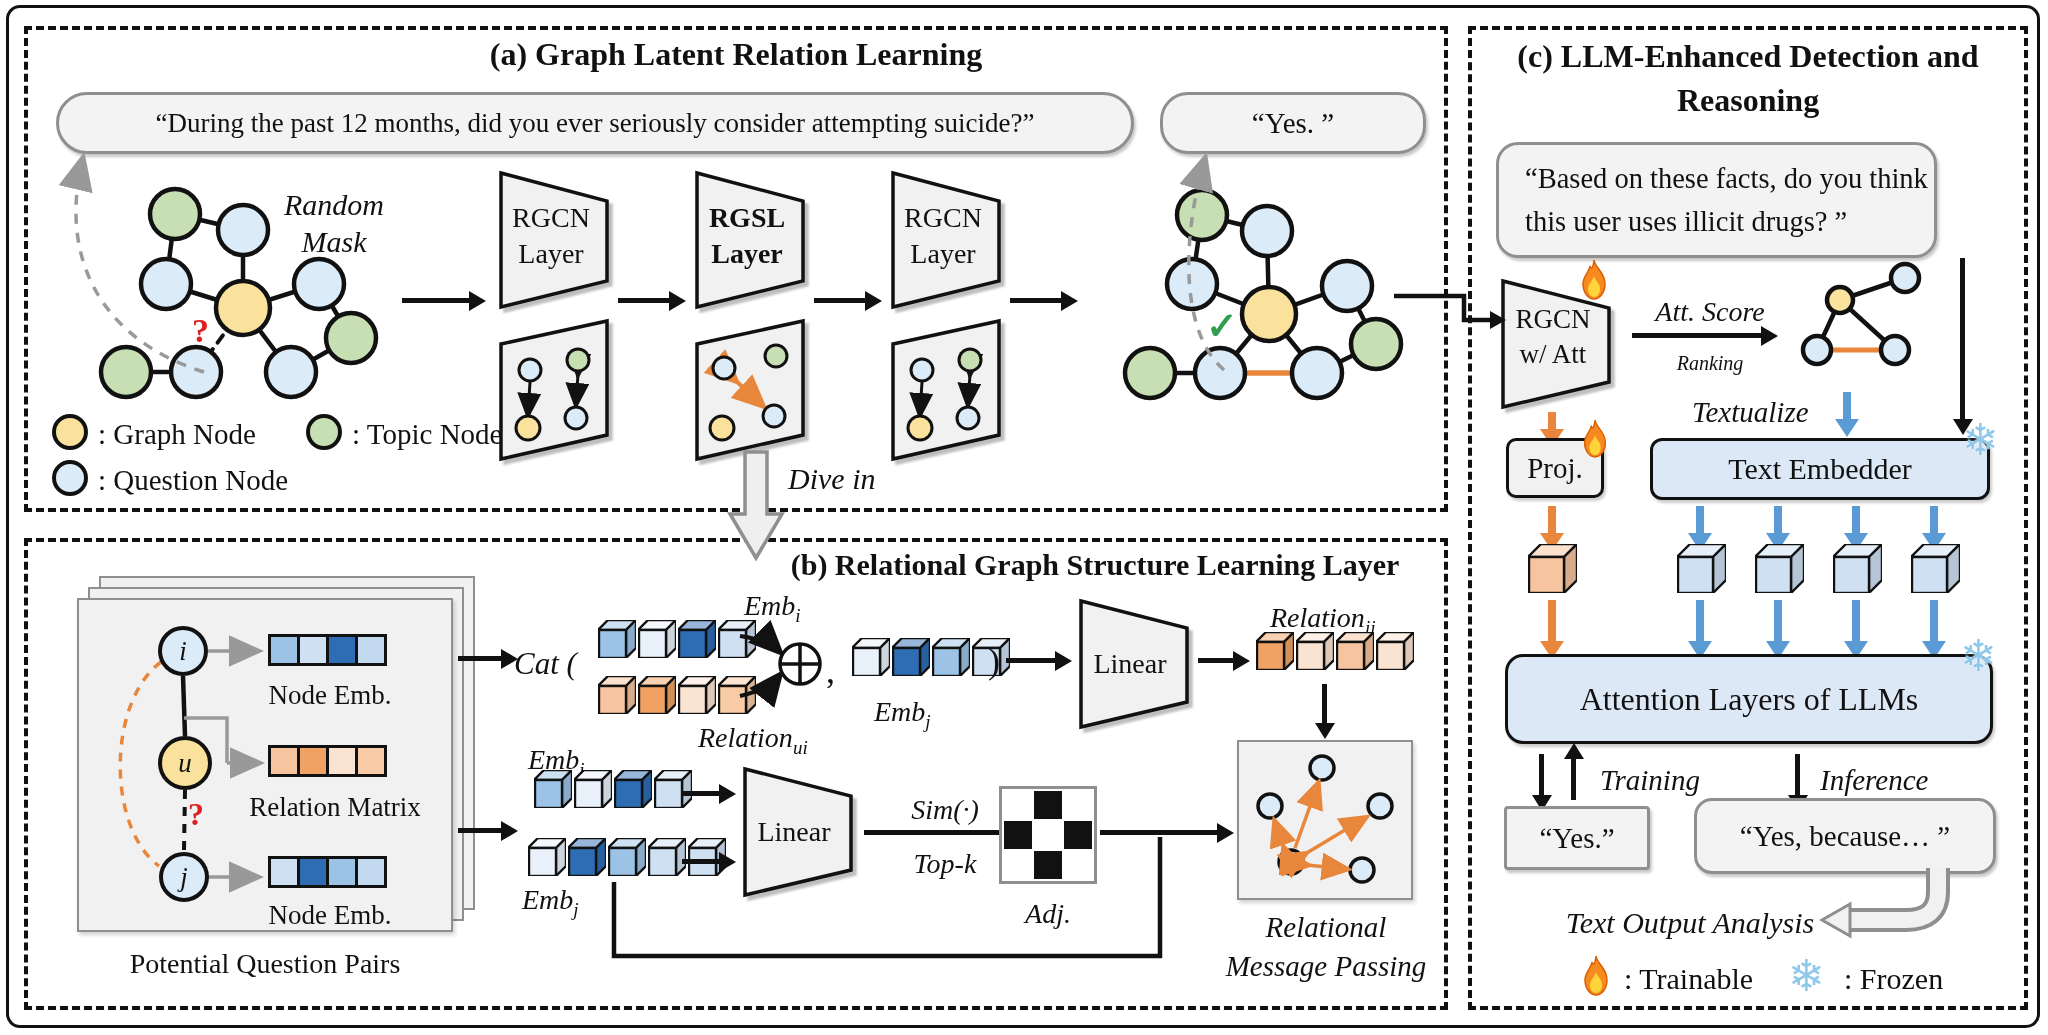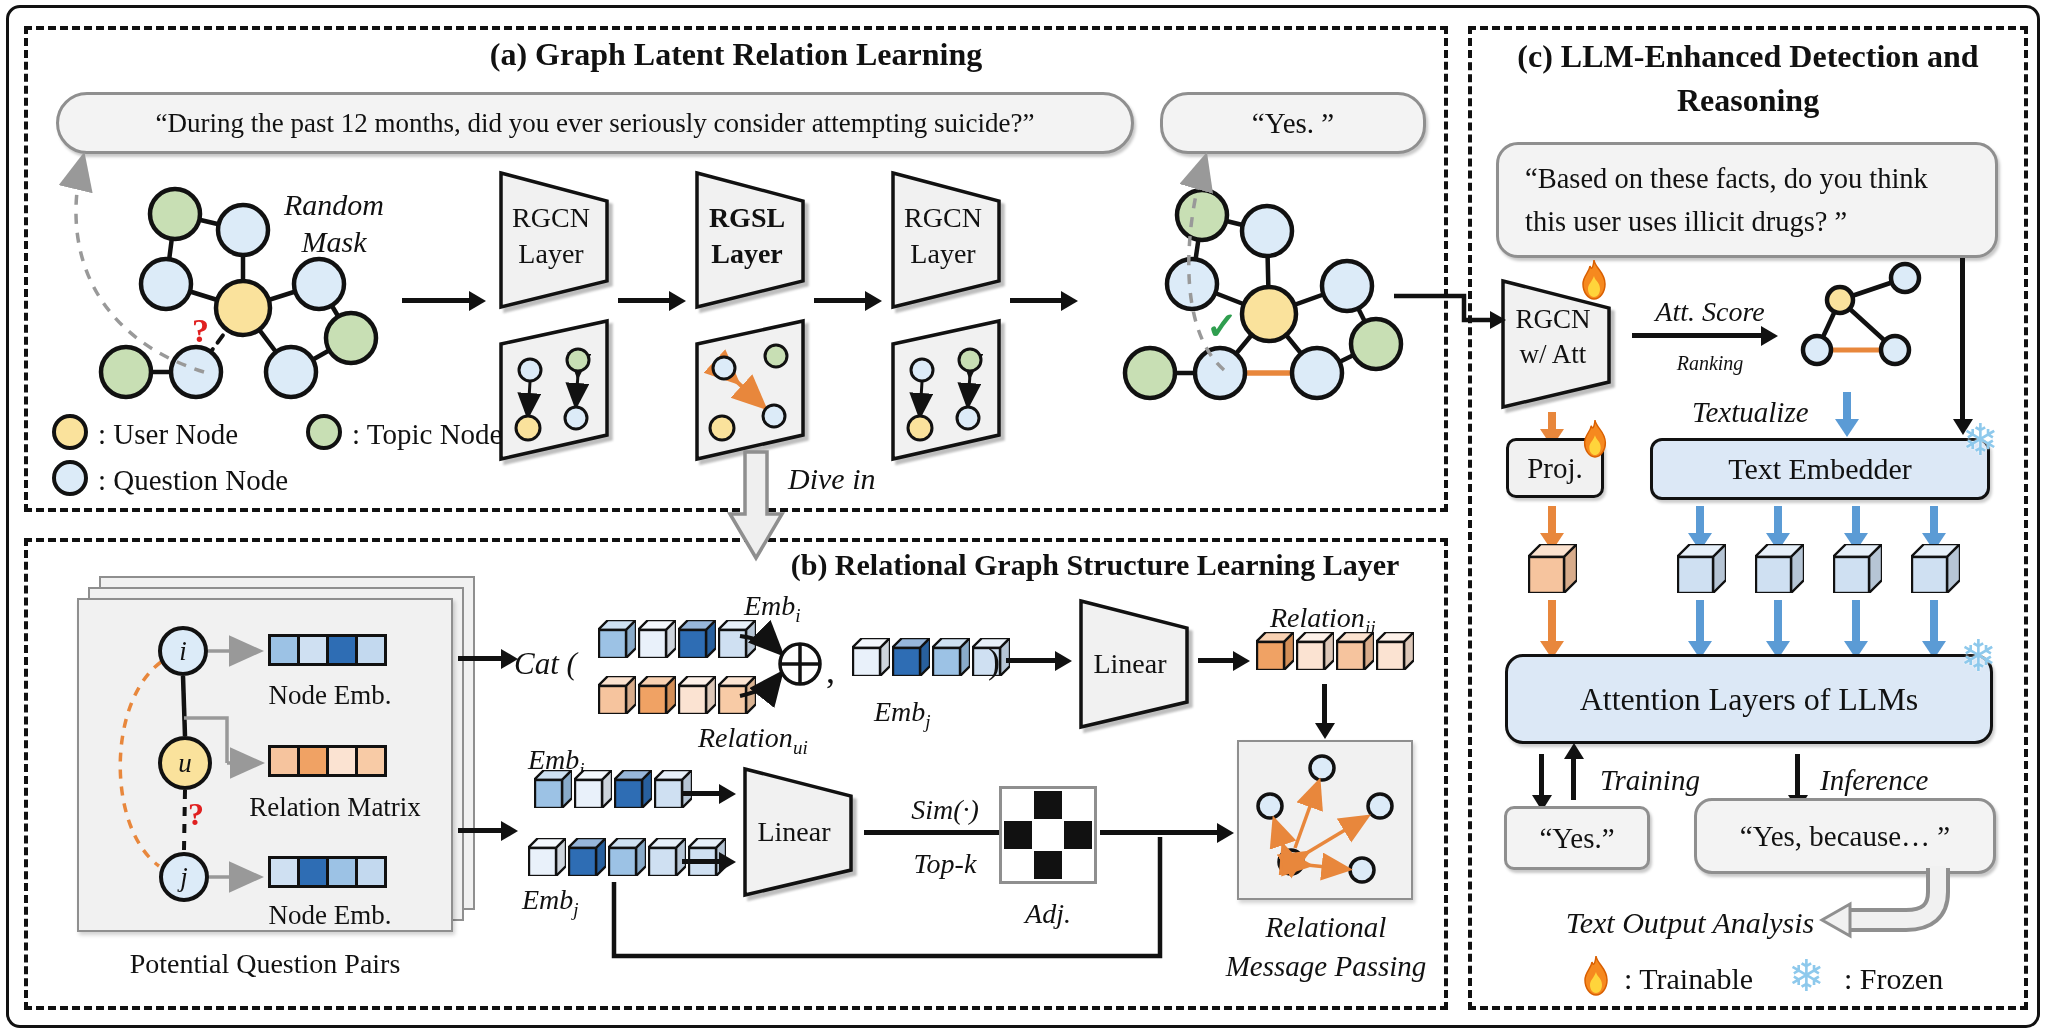--- a/index.html
+++ b/index.html
@@ -164,21 +164,21 @@
   <div class="harrow" style="left:618px;top:298px;width:52px;"></div>
   <div class="harrow" style="left:814px;top:298px;width:52px;"></div>
   <div class="harrow" style="left:1010px;top:298px;width:52px;"></div>
 
   <svg class="abs" style="left:726px;top:450px;z-index:5;" width="62" height="114">
     <polygon points="19,2 41,2 41,64 56,64 30,108 4,64 19,64" fill="#efefef" stroke="#8f8f8f" stroke-width="3.5"></polygon>
   </svg>
   <div class="txt i" style="left:788px;top:462px;font-size:30px;">Dive in</div>
 
   <div class="legend-dot" style="left:52px;top:414px;background:var(--user);"></div>
-  <div class="txt" style="left:98px;top:418px;font-size:29px;">: User Node</div>
+  <div class="txt" style="left:98px;top:418px;font-size:29px;">: Graph Node</div>
   <div class="legend-dot" style="left:306px;top:414px;background:var(--topic);"></div>
   <div class="txt" style="left:352px;top:418px;font-size:29px;">: Topic Node</div>
   <div class="legend-dot" style="left:52px;top:460px;background:var(--question);"></div>
   <div class="txt" style="left:98px;top:464px;font-size:29px;">: Question Node</div>
 
   <svg class="abs" style="left:1090px;top:175px;" width="345" height="240">
     <g stroke="#111" stroke-width="4.5" stroke-linecap="round">
       <line x1="112" y1="40" x2="177" y2="56"></line>
         <line x1="112" y1="40" x2="102" y2="109"></line>
       <line x1="177" y1="56" x2="179" y2="139"></line>
@@ -492,21 +492,21 @@
     <line x1="47" y1="108" x2="38" y2="82" style="stroke:var(--orange)" stroke-width="3.5" marker-start="url(#oa2)" marker-end="url(#oa2)"></line>
     <line x1="68" y1="114" x2="128" y2="78" style="stroke:var(--orange)" stroke-width="3.5" marker-start="url(#oa2)" marker-end="url(#oa2)"></line>
     <line x1="70" y1="125" x2="109" y2="129" style="stroke:var(--orange)" stroke-width="3.5" marker-start="url(#oa2)" marker-end="url(#oa2)"></line>
   </svg>
   <div class="txt i ctr" style="left:1218px;top:908px;width:216px;font-size:29px;line-height:39px;">
     <span>Relational</span><br><span>Message Passing</span></div>
 
   <div class="txt b ctr" style="left:1468px;top:34px;width:560px;font-size:32px;line-height:44px;">
     <span>(c) LLM-Enhanced Detection and</span><br><span>Reasoning</span></div>
 
-  <div class="bubble" style="left:1496px;top:142px;width:502px;height:116px;border-radius:22px;justify-content:flex-start;padding-left:26px;">
+  <div class="bubble" style="left:1496px;top:142px;width:441px;height:116px;border-radius:22px;justify-content:flex-start;padding-left:26px;">
     <div style="font-size:28.5px;line-height:43px;">
       <span>“Based on these facts, do you think</span><br>
       <span>this user uses illicit drugs? ”</span>
     </div>
   </div>
   <div class="varr" style="left:1960px;top:258px;height:162px;"></div>
 
   <svg class="abs shadow" style="left:1500px;top:278px;" width="112" height="132">
     <polygon points="3,3 109,30 109,104 3,129" fill="#f1f1f1" stroke="#111" stroke-width="3.5"></polygon>
     </svg>
@@ -602,21 +602,21 @@
     <span>Attention Layers of LLMs</span>
     </div>
   <div class="snow" style="left:1960px;top:630px;font-size:44px;">❄</div>
 
   <div class="varr" style="left:1539px;top:754px;height:42px;"></div>
   <div class="varr up" style="left:1571px;top:758px;height:42px;"></div>
   <div class="txt i" style="left:1600px;top:764px;font-size:29px;">Training</div>
   <div class="varr" style="left:1795px;top:754px;height:42px;"></div>
   <div class="txt i" style="left:1820px;top:764px;font-size:29px;">Inference</div>
 
-  <div class="bubble" style="left:1504px;top:806px;width:146px;height:64px;border-radius:10px;font-size:29px;">
+  <div class="bubble" style="left:1504px;top:806px;width:146px;height:64px;border-radius:4px;font-size:29px;">
     <span>“Yes.”</span>
     </div>
   <div class="bubble" style="left:1694px;top:798px;width:302px;height:76px;border-radius:18px;font-size:29px;">
     <span>“Yes, because… ”</span>
     </div>
 
   <svg class="abs" style="left:1818px;top:866px;" width="170" height="95">
     <path d="M120 2 L120 26 Q120 54 88 54 L32 54" stroke="#8f8f8f" stroke-width="24" fill="none"></path>
     <path d="M120 0 L120 26 Q120 54 88 54 L32 54" stroke="#f1f1f1" stroke-width="16" fill="none"></path>
     <polygon points="32,38 32,70 4,54" fill="#f1f1f1" stroke="#8f8f8f" stroke-width="3"></polygon>

